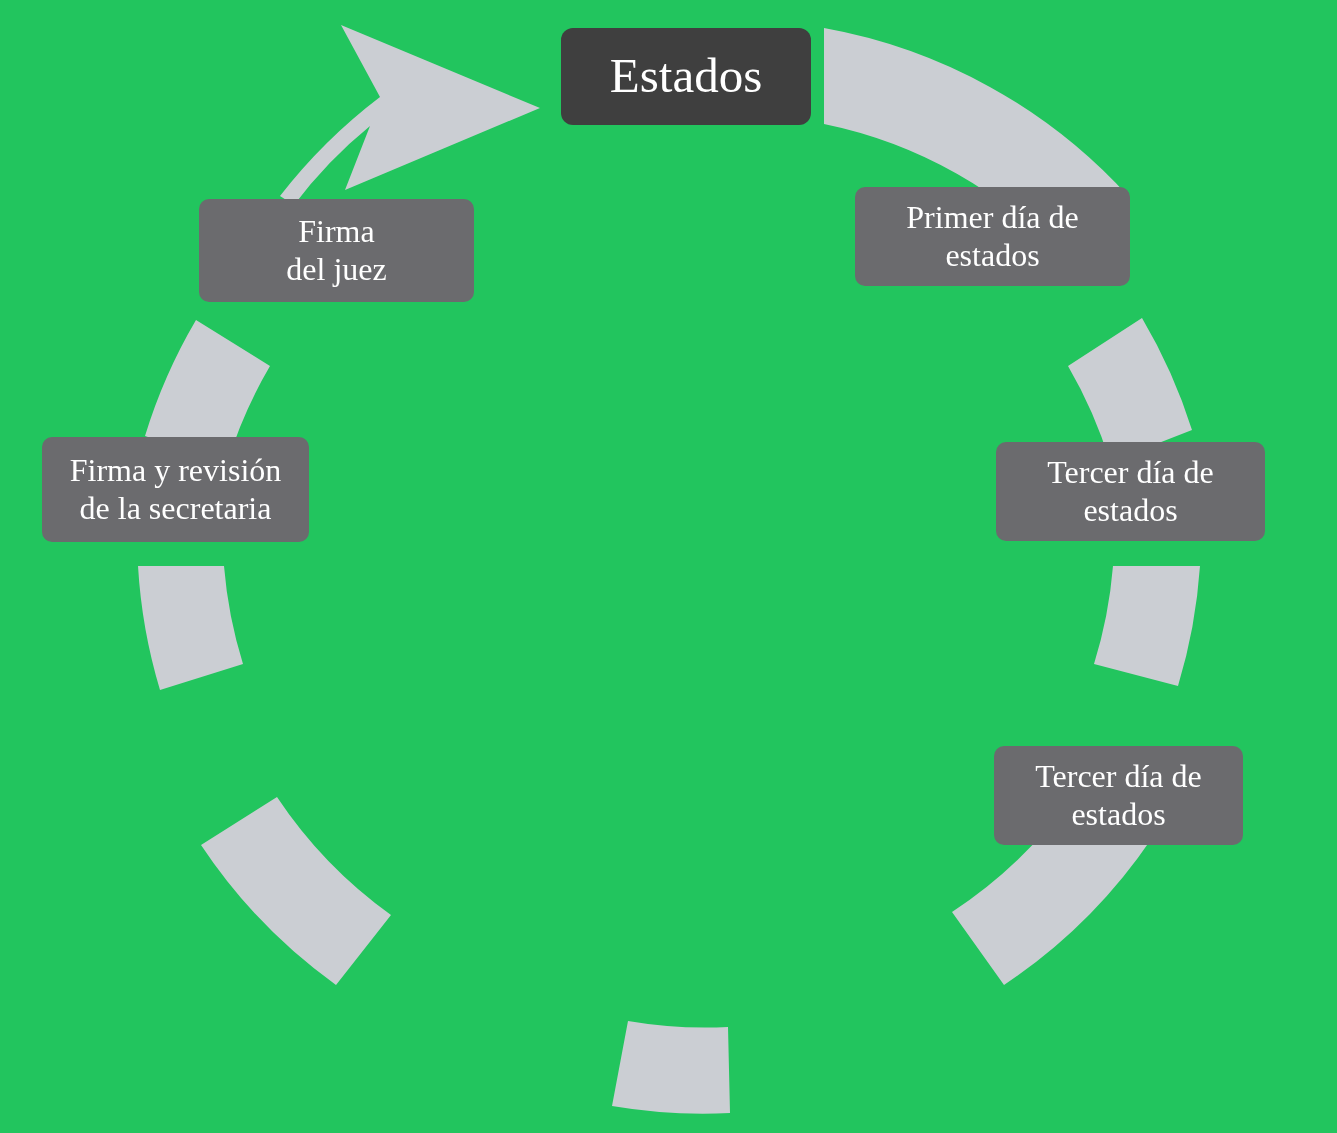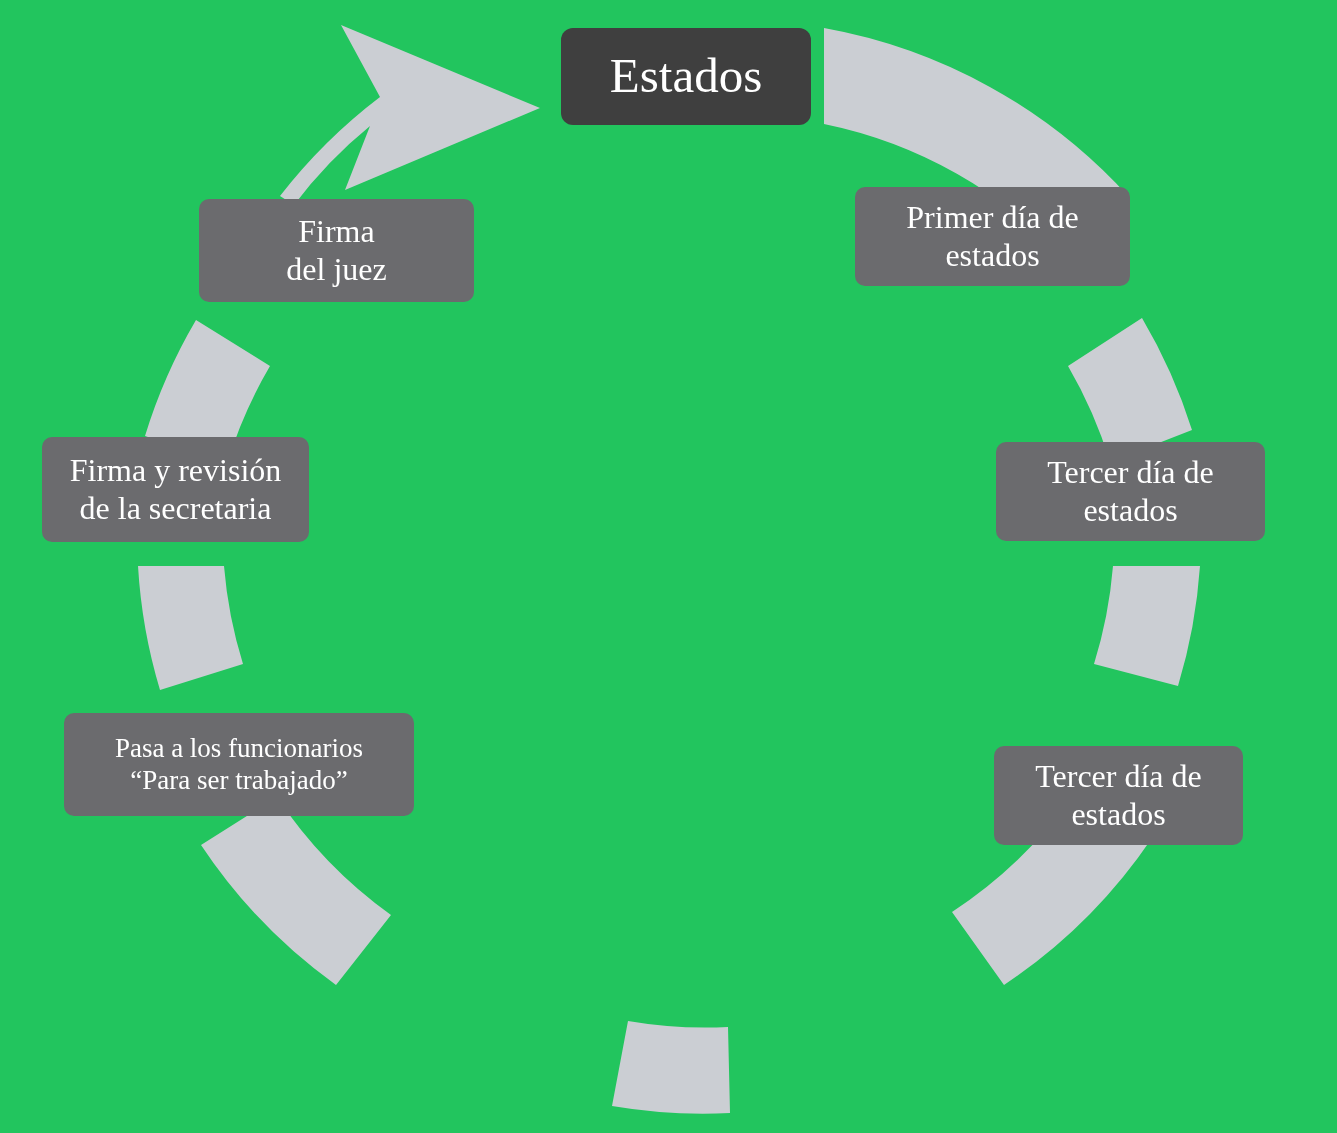--- a/index.html
+++ b/index.html
@@ -123,22 +123,20 @@
 estados</div>
 
   <div class="node mid s28" style="left:996px; top:442px; width:269px; height:99px;">Tercer día de
 estados</div>
 
   <div class="node mid s28" style="left:994px; top:720px; width:249px; height:99px;margin-top:26px;">Tercer día de
 estados</div>
 
 
 
-  <div class="node mid s27" style="left:64px; top:713px; width:350px; height:103px;">Pasa a los funcionarios
-“Para ser trabajado”</div>
 
   <div class="node mid s28" style="left:42px; top:437px; width:267px; height:105px;">Firma y revisión
 de la secretaria</div>
 
   <div class="node mid s28" style="left:199px; top:199px; width:275px; height:103px;">Firma
 del juez</div>
 
 </div>
 
 </body></html>

